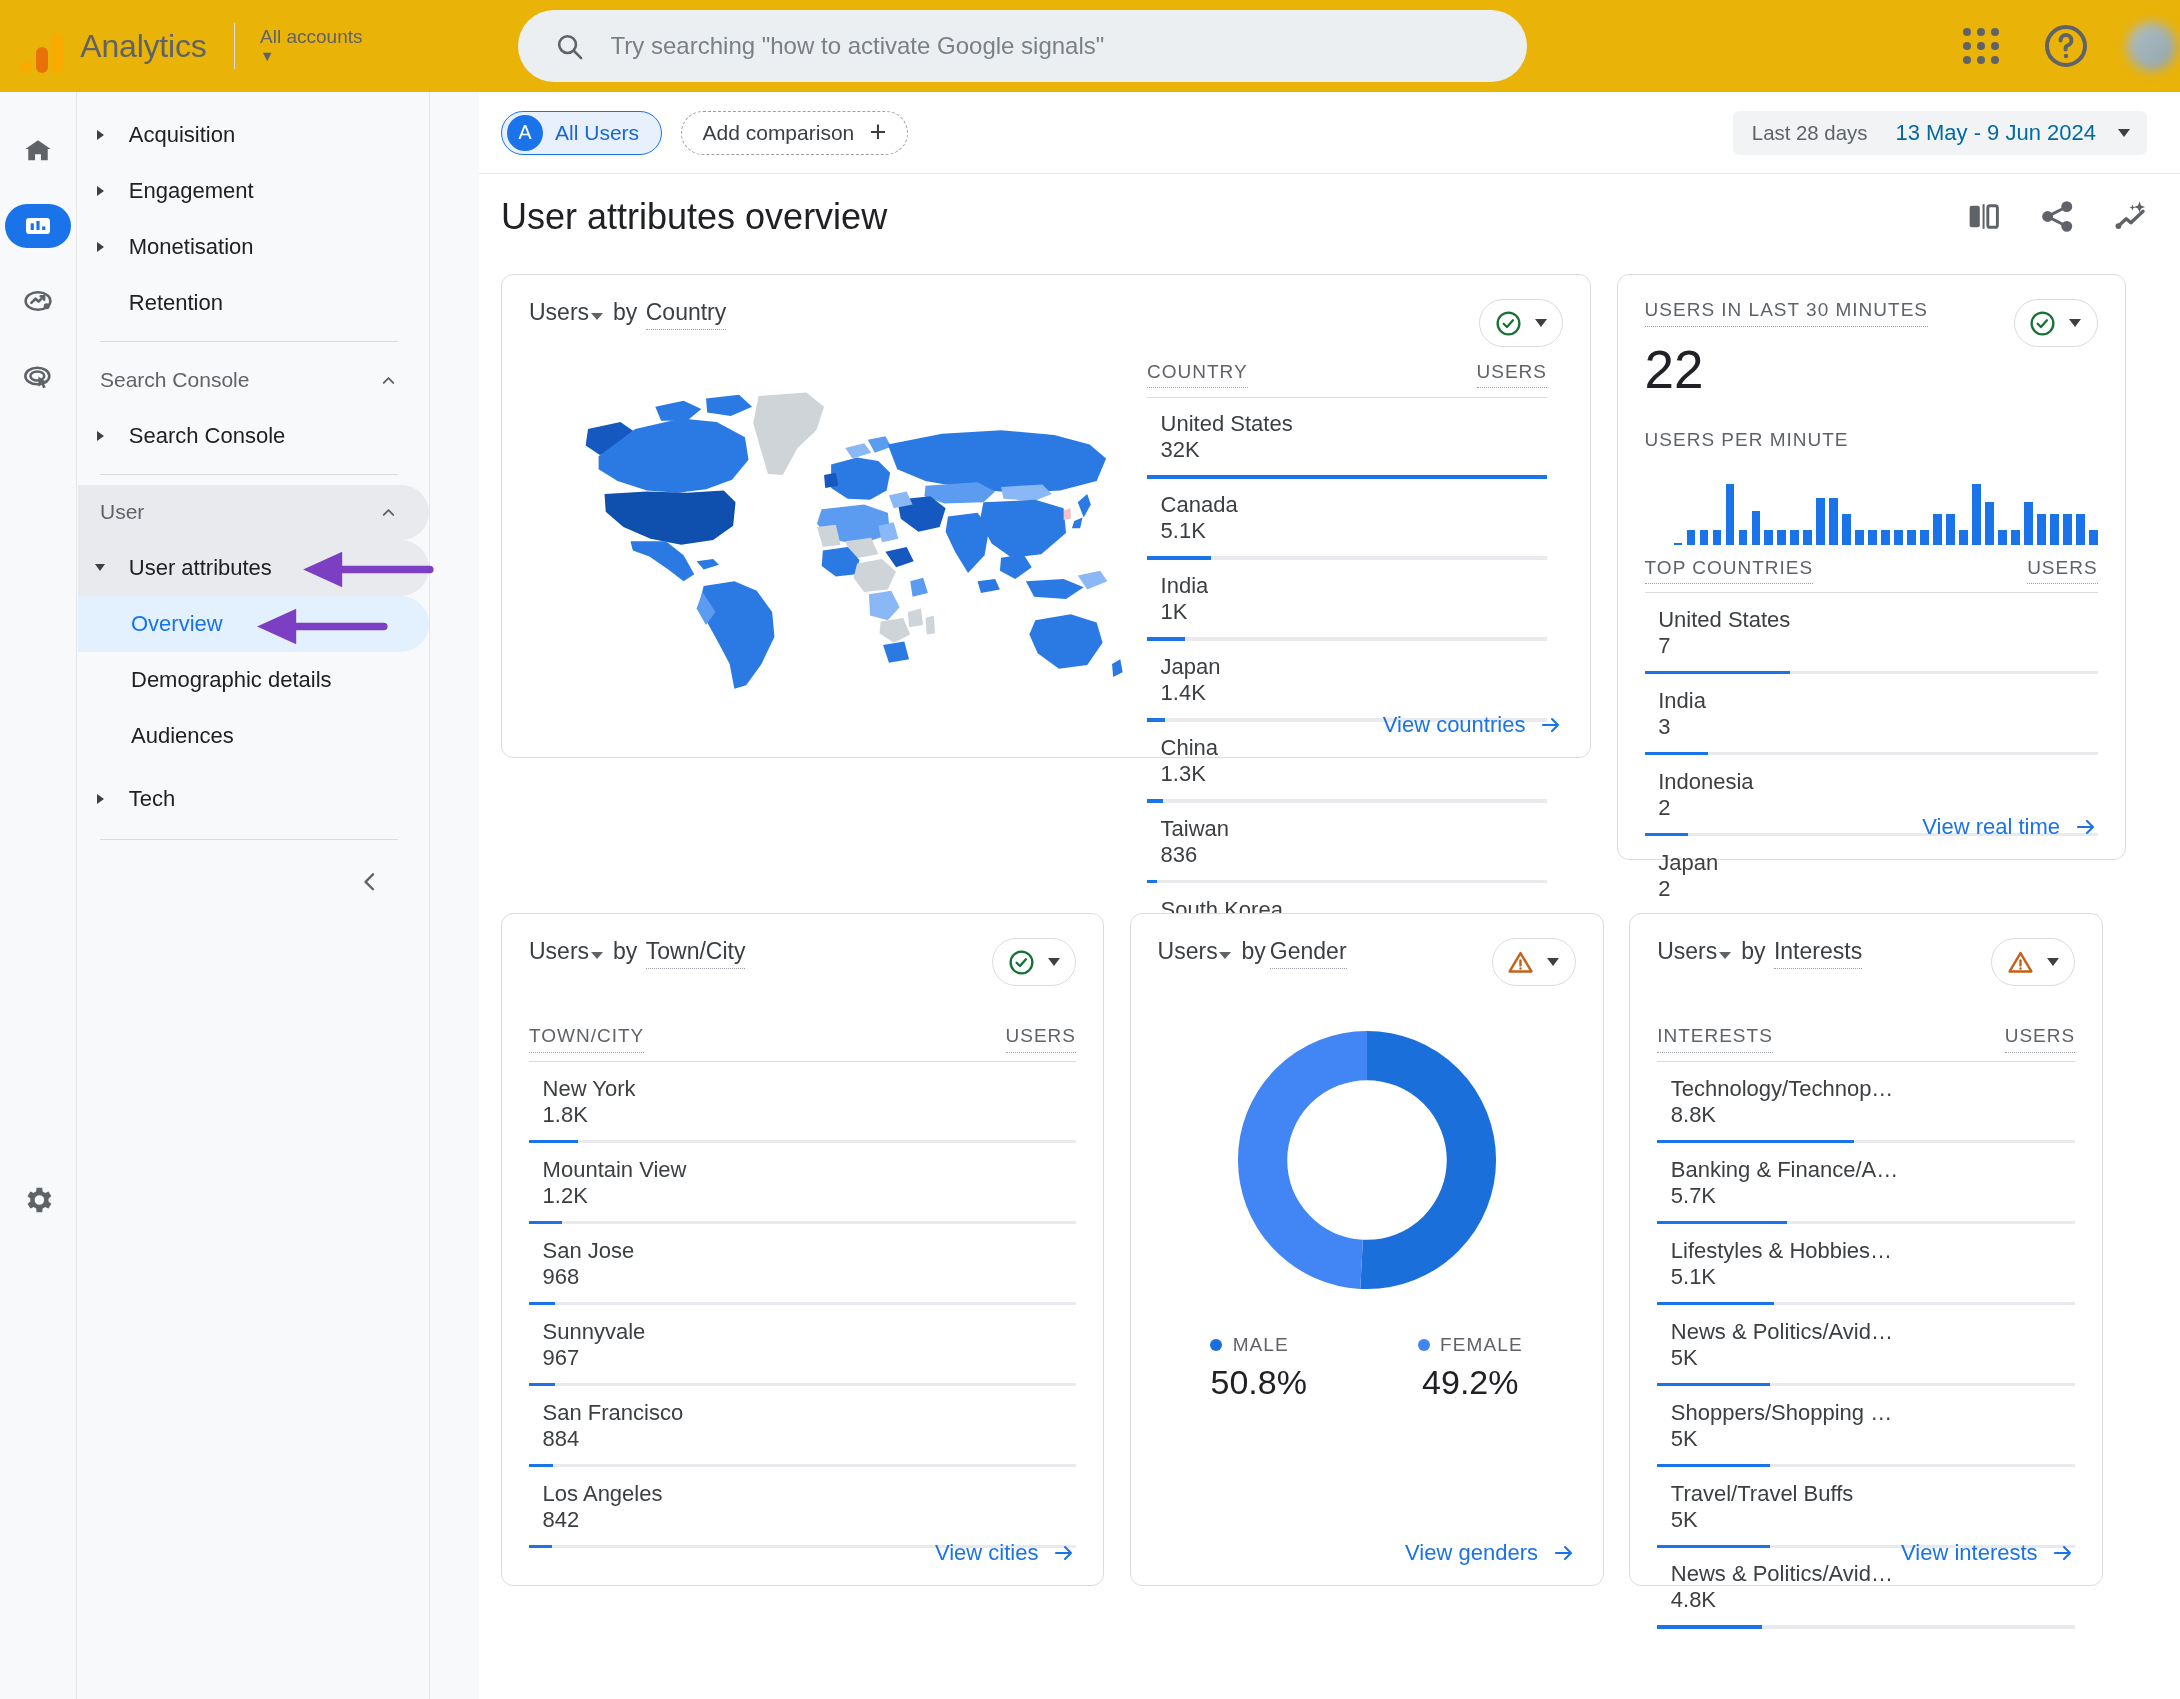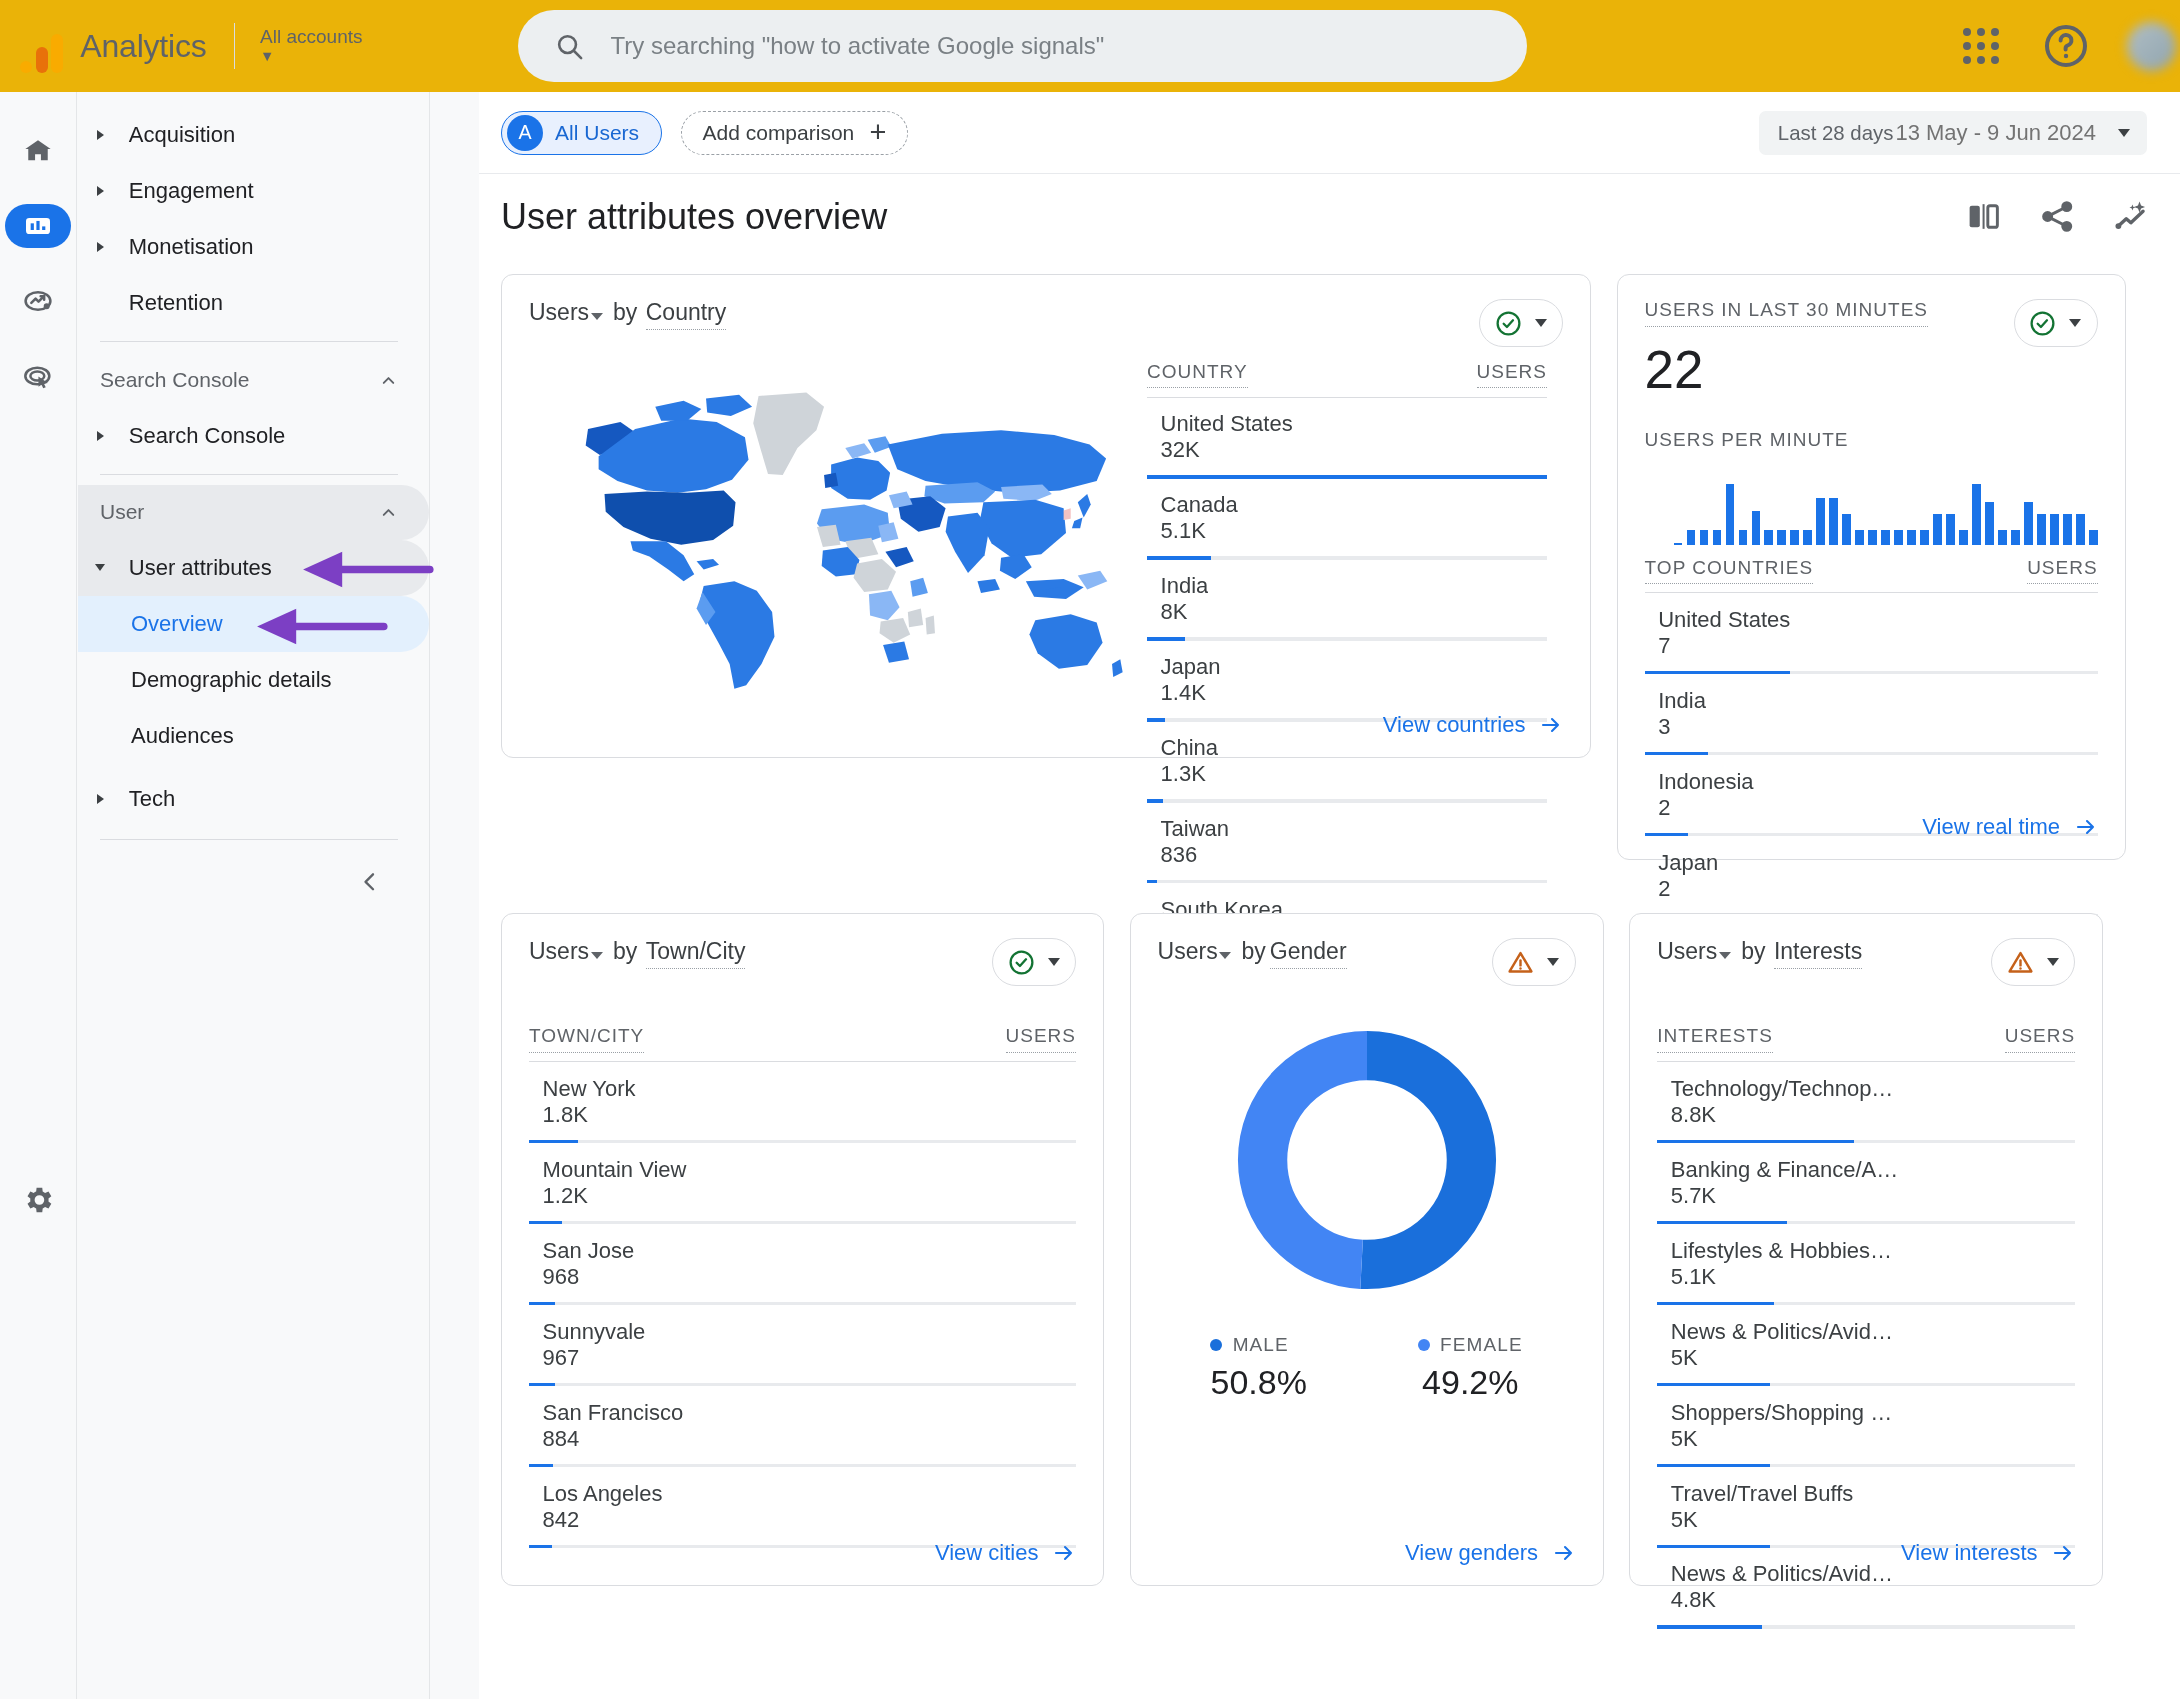--- a/index.html
+++ b/index.html
@@ -105,21 +105,21 @@
   .chip-addcomp {
     margin-left: 19px; display: flex; align-items: center; height: 44px; padding: 0 20.4px;
     border: 1.7px dashed #9aa0a6; border-radius: 22px; color: #3c4043; font-size: 21px; cursor: pointer;
   }
   .plus-ico { margin-left: 15.3px; font-size: 29px; color: #3c4043; line-height: 0.6; }
   .daterange {
     position: absolute; right: 34px; top: 19px; height: 44px; display: flex; align-items: center;
     background: #f1f3f4; border-radius: 6.8px; padding: 0 17px 0 19px; cursor: pointer;
   }
   .dr-label { font-size: 20.4px; color: #5f6368; }
-  .dr-value { font-size: 22px; color: #737373; margin-left: 2px; }
+  .dr-value { font-size: 22px; color: #0369a1; margin-left: 28px; }
   .dr-caret { margin-left: 22px; width: 0; height: 0; border-top: 8.5px solid #3c4043; border-left: 6.8px solid transparent; border-right: 6.8px solid transparent; }
 
   .pagehead { height: 85px; display: flex; align-items: center; padding: 0 34px 0 22px; position: relative; }
   .pagetitle { font-size: 36px; color: #202124; font-weight: normal; }
   .pagehead-icons { position: absolute; right: 31px; display: flex; align-items: center; gap: 37px; }
   .phicon { width: 37px; height: 37px; color: #5f6368; cursor: pointer; }
 
   .board { padding: 15.3px 31px 0 22px; }
   .grid-row { display: flex; gap: 25.6px; }
   .card {
@@ -499,21 +499,21 @@
                     <span class="trow-name">Canada</span>
                     <span class="trow-val">5.1K</span>
                   </div>
                   <div class="trow-bar">
                     <i style="width:16%"></i>
                   </div>
                 </div>
               <div class="trow">
                   <div class="trow-top">
                     <span class="trow-name">India</span>
-                    <span class="trow-val">8K</span>
+                    <span class="trow-val">1K</span>
                   </div>
                   <div class="trow-bar">
                     <i style="width:9.4%"></i>
                   </div>
                 </div>
               <div class="trow">
                   <div class="trow-top">
                     <span class="trow-name">Japan</span>
                     <span class="trow-val">1.4K</span>
                   </div>

